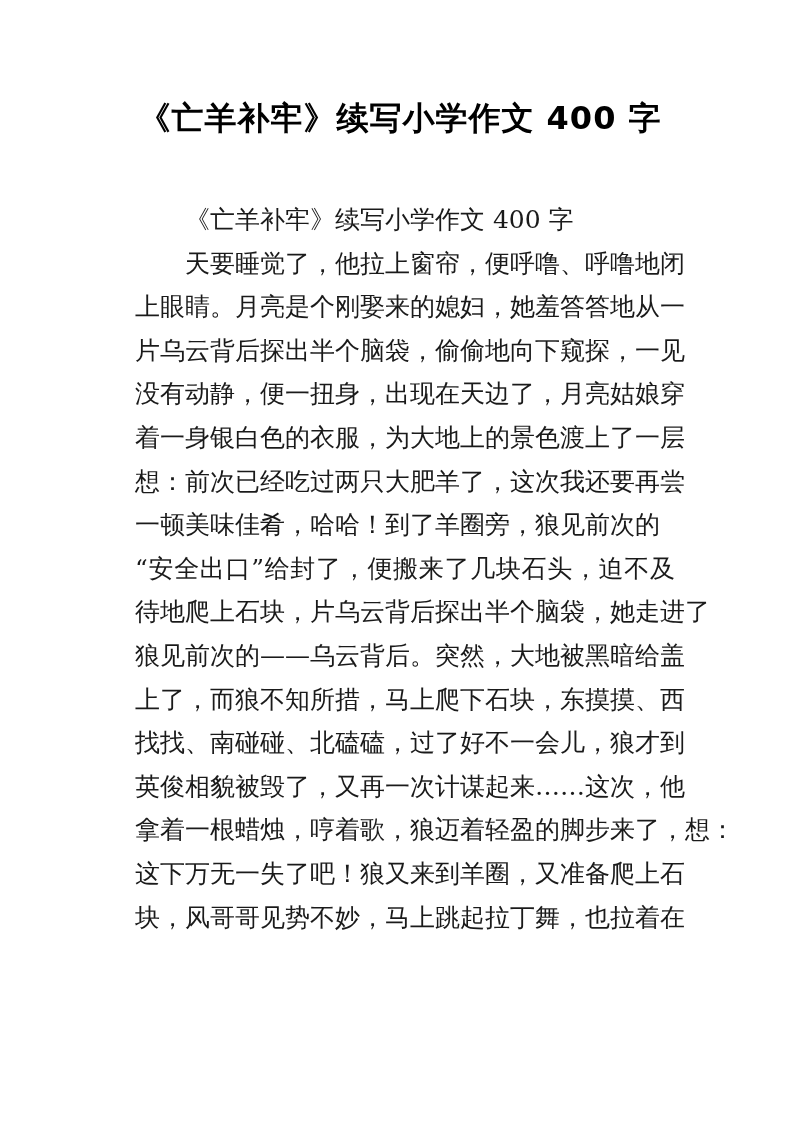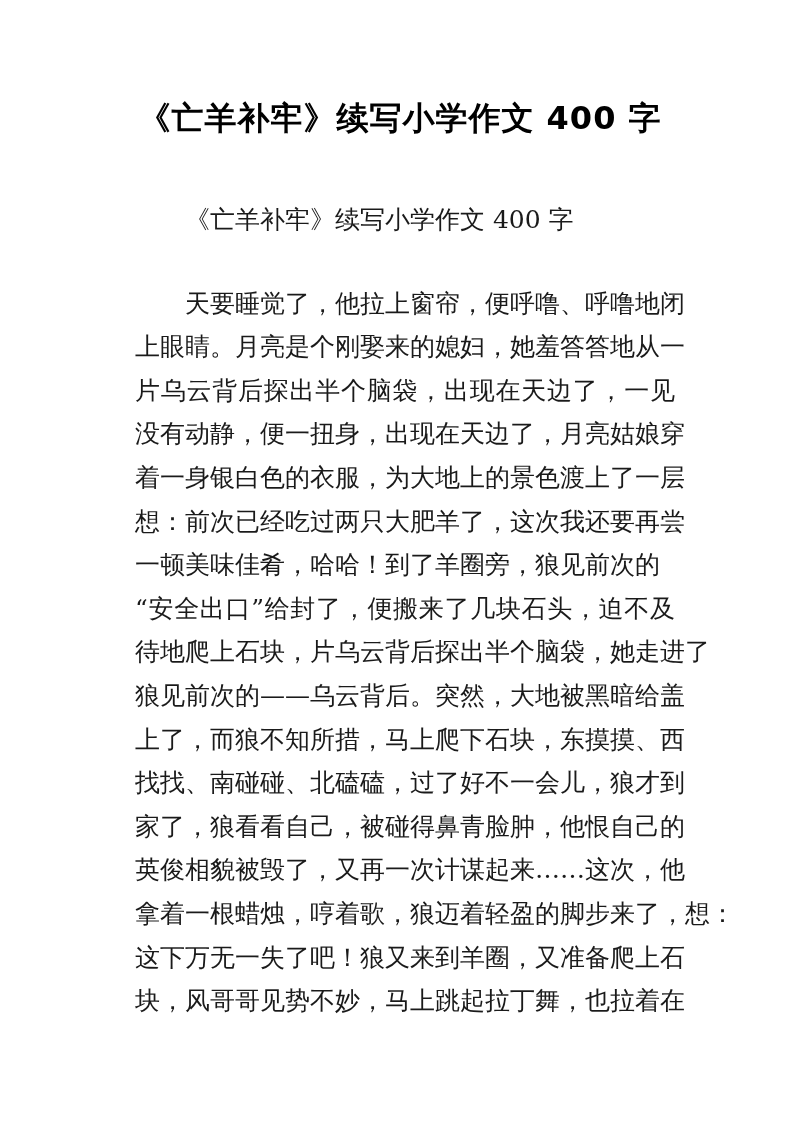--- a/index.html
+++ b/index.html
@@ -50,45 +50,43 @@
       text-align: justify;
       text-align-last: justify;
     }
     .line.subtitle {
       padding-left: 50px;
       text-align: left;
       text-align-last: left;
     }
     .line.indent {
       padding-left: 50px;
-      margin-top: 40px;
     }
     .line.last {
       text-align-last: left;
     }
   </style>
 </head>
 <body>
 
 <div class="page">
   <div class="doc-title">《亡羊补牢》续写小学作文 400 字</div>
 
   <div class="body-text">
     <div class="line subtitle">《亡羊补牢》续写小学作文 400 字</div>
     <div class="line indent">天要睡觉了，他拉上窗帘，便呼噜、呼噜地闭</div>
     <div class="line">上眼睛。月亮是个刚娶来的媳妇，她羞答答地从一</div>
-    <div class="line">片乌云背后探出半个脑袋，出现在天边了，一见</div>
+    <div class="line">片乌云背后探出半个脑袋，偷偷地向下窥探，一见</div>
     <div class="line">没有动静，便一扭身，出现在天边了，月亮姑娘穿</div>
     <div class="line">着一身银白色的衣服，为大地上的景色渡上了一层</div>
     <div class="line">想：前次已经吃过两只大肥羊了，这次我还要再尝</div>
     <div class="line last">一顿美味佳肴，哈哈！到了羊圈旁，狼见前次的</div>
     <div class="line">“安全出口”给封了，便搬来了几块石头，迫不及</div>
     <div class="line">待地爬上石块，片乌云背后探出半个脑袋，她走进了</div>
     <div class="line">狼见前次的——乌云背后。突然，大地被黑暗给盖</div>
     <div class="line">上了，而狼不知所措，马上爬下石块，东摸摸、西</div>
     <div class="line">找找、南碰碰、北磕磕，过了好不一会儿，狼才到</div>
-    <div class="line">家了，狼看看自己，被碰得鼻青脸肿，他恨自己的</div>
     <div class="line">英俊相貌被毁了，又再一次计谋起来……这次，他</div>
     <div class="line">拿着一根蜡烛，哼着歌，狼迈着轻盈的脚步来了，想：</div>
     <div class="line">这下万无一失了吧！狼又来到羊圈，又准备爬上石</div>
     <div class="line">块，风哥哥见势不妙，马上跳起拉丁舞，也拉着在</div>
   </div>
 </div>
 
 </body></html>

